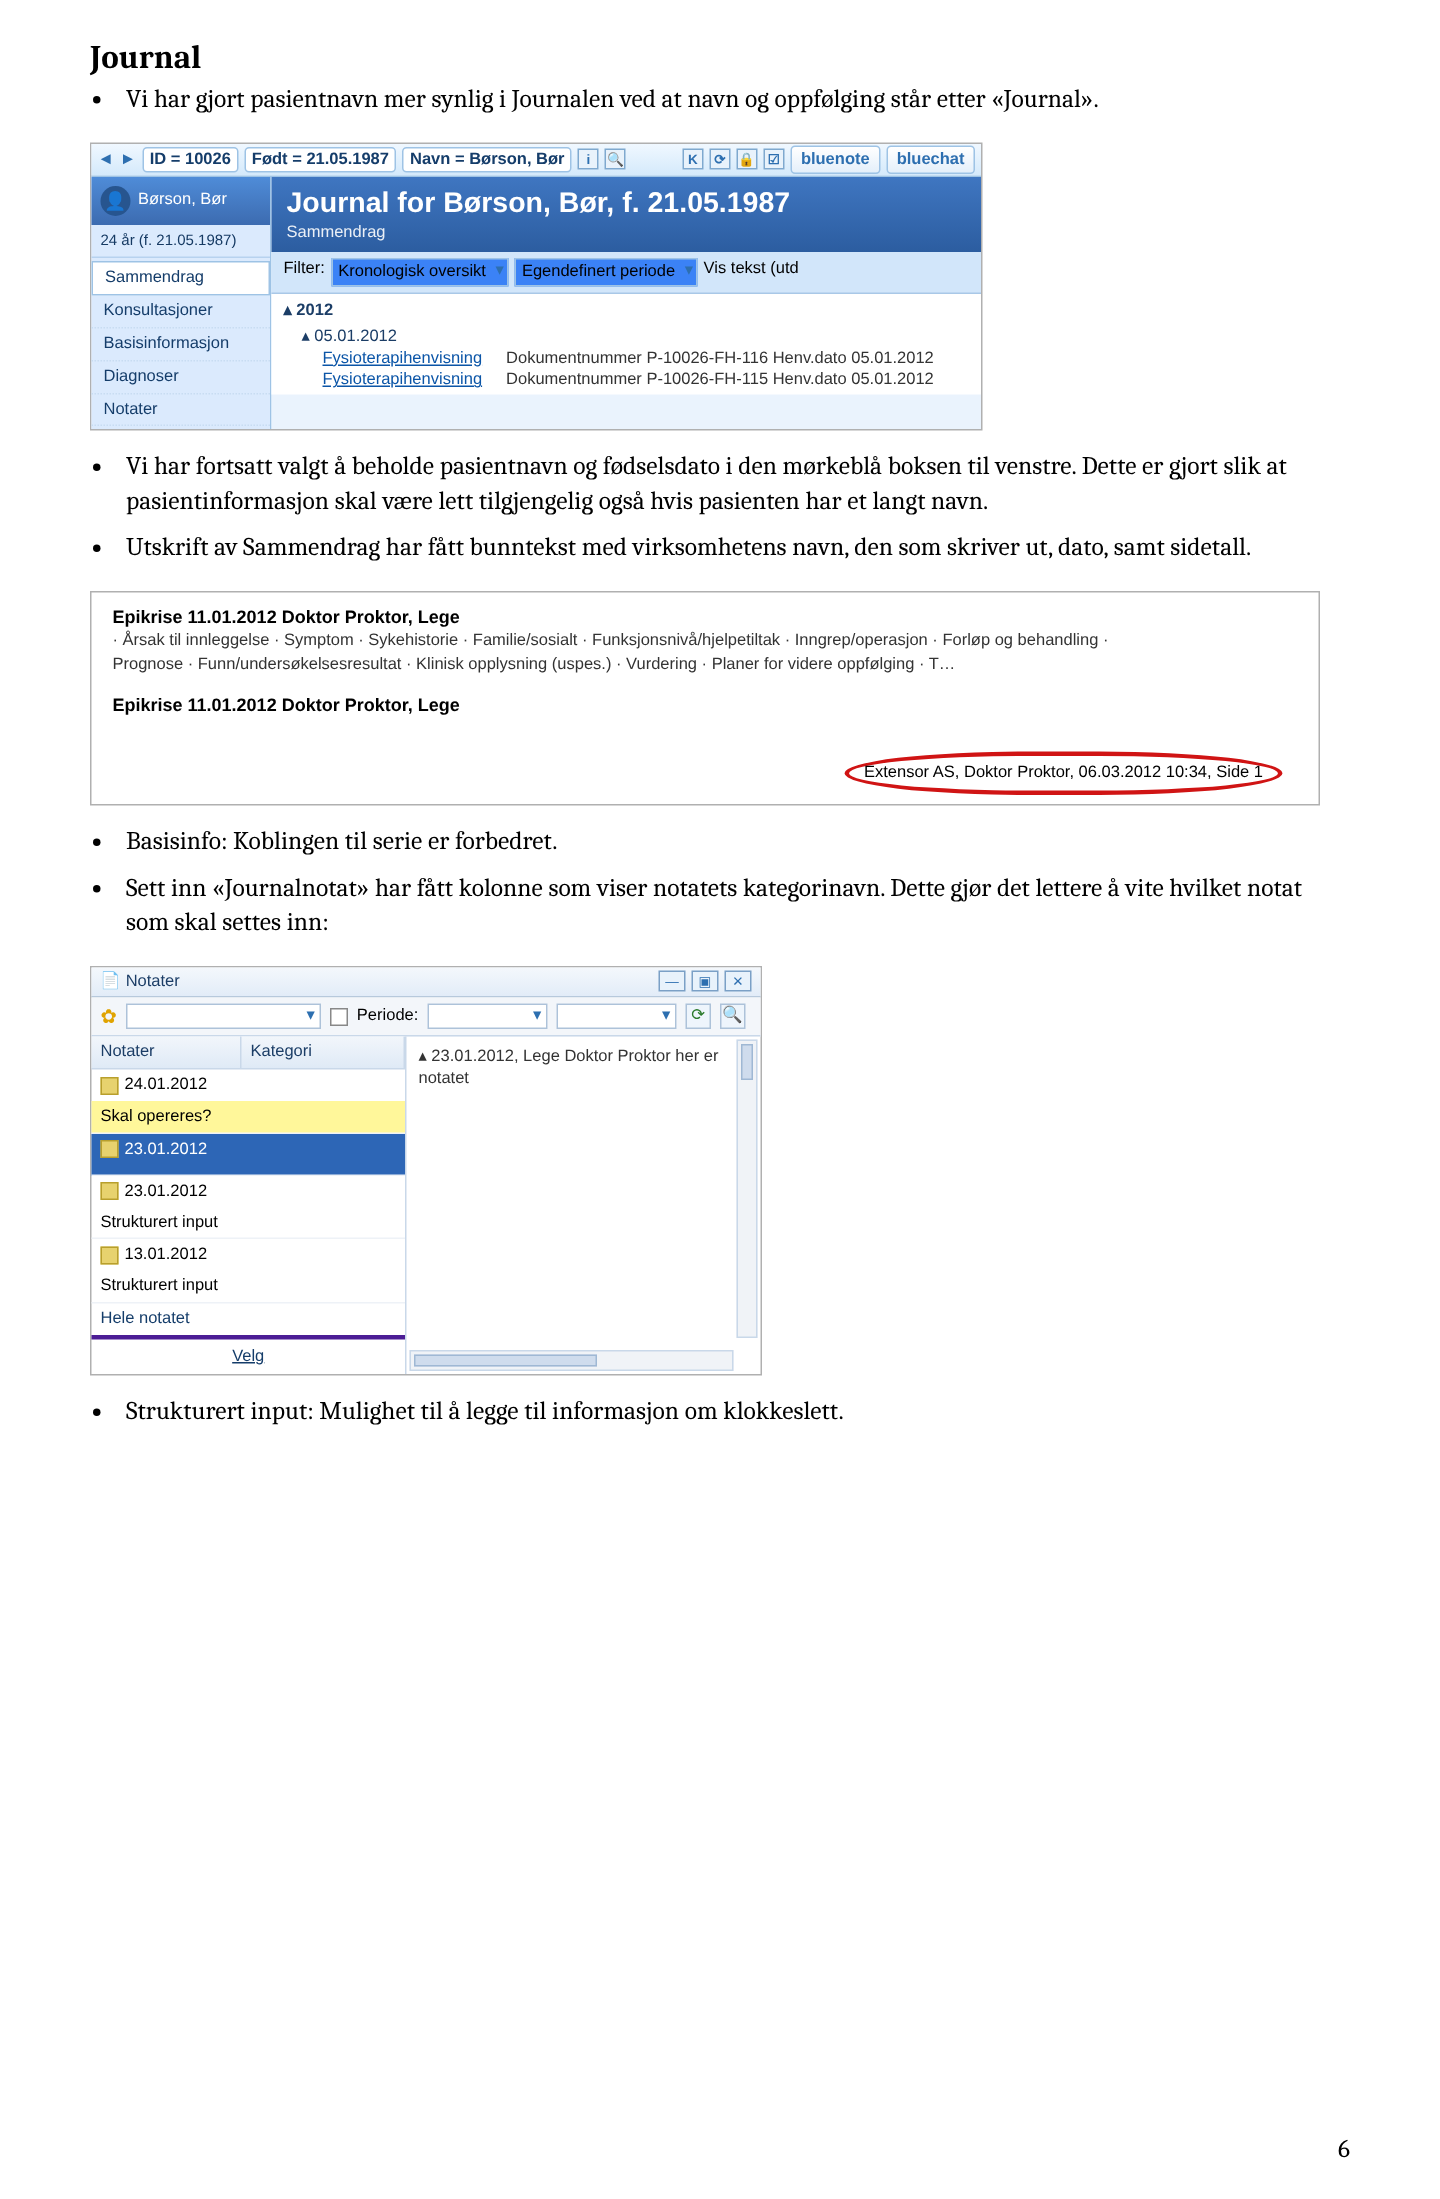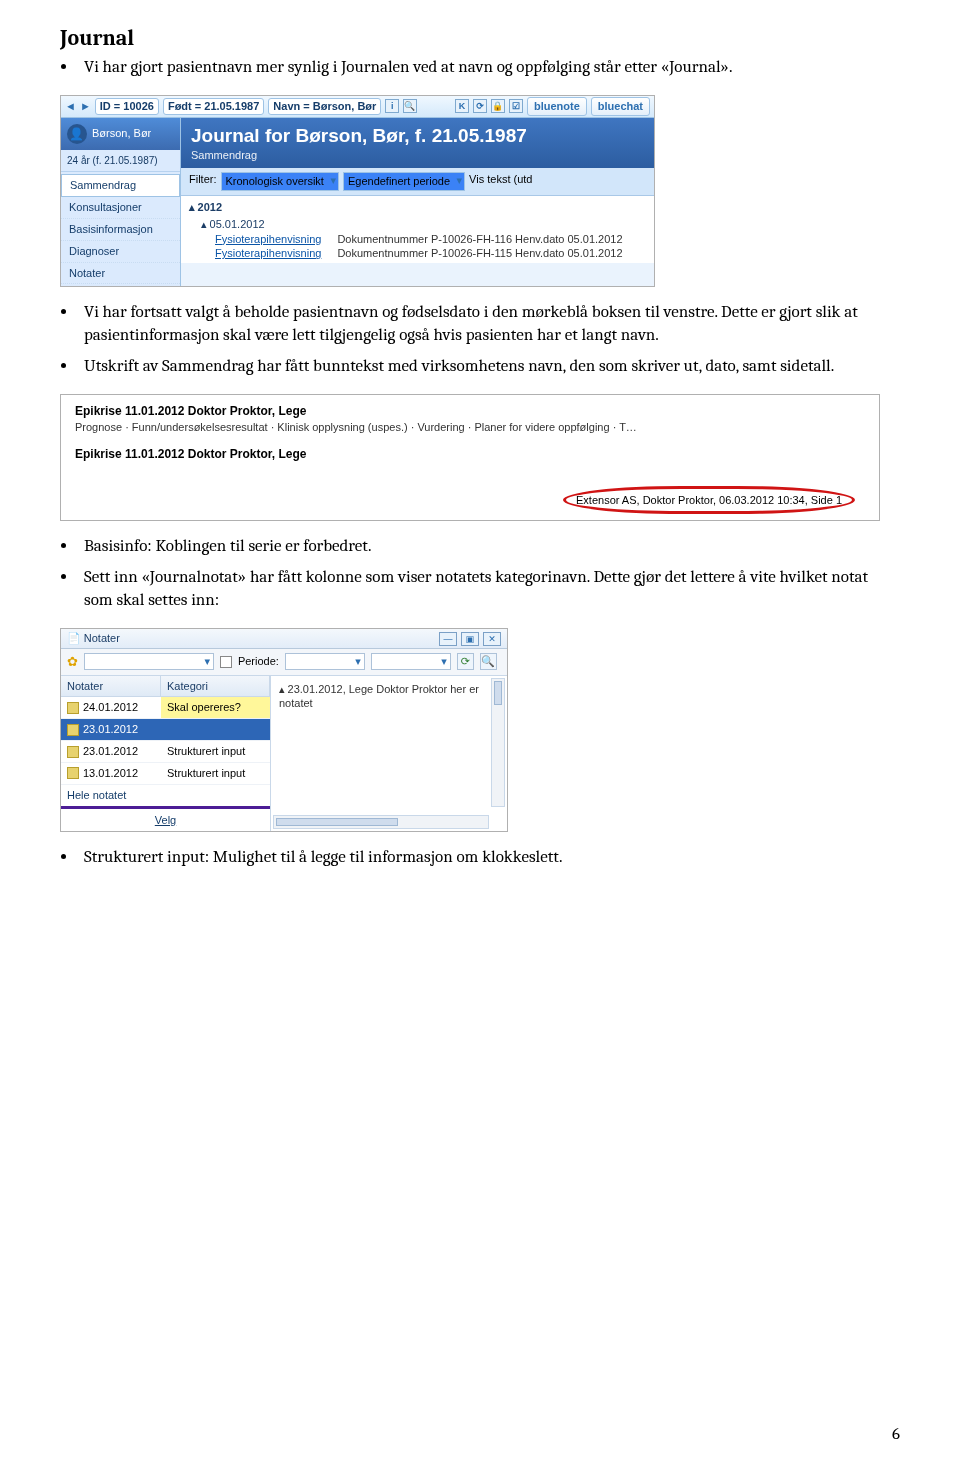--- a/index.html
+++ b/index.html
@@ -146,21 +146,21 @@
   .ss3-body { display:flex; }
   .ss3-left { width:210px; border-right:1px solid #c9d8e9; }
   .ss3-left .th {
     display:flex; background:linear-gradient(#f2f6fb,#dfeaf6);
     border-bottom:1px solid #c9d8e9; font-weight:400; color:#1b3d66;
   }
   .ss3-left .th div { padding:3px 6px; border-right:1px solid #c9d8e9; }
   .ss3-left .th .c1 { width:100px; }
   .ss3-left .th .c2 { flex:1; }
   .ss3-left .tr {
-    display:flex; border-bottom:1px solid #eef2f7;
+    display:flex; border-bottom:1px solid #eef2f7;flex-direction:column;
   }
   .ss3-left .tr .c1 { width:100px; padding:3px 6px; display:flex; gap:4px; align-items:center; }
   .ss3-left .tr .c2 { flex:1; padding:3px 6px; }
   .ss3-left .tr .ic { width:12px; height:12px; background:#e7d26e; border:1px solid #b89f2d; }
   .ss3-left .tr.sel { background:#2d66b6; color:#fff; }
   .ss3-left .tr.hl .c2 { background:#fff79a; }
   .ss3-left .velg { text-align:center; padding:4px 0; border-top:3px solid #4c1d95; text-decoration:underline; color:#153d6a;}
   .ss3-left .morew { padding:3px 6px; color:#153d6a; }
   .ss3-right { flex:1; padding:6px 8px; color:#333; position:relative; }
   .ss3-right .vscroll {
@@ -249,20 +249,21 @@
   </div>
 </div>
 
 <ul class="doc-list">
   <li>Vi har fortsatt valgt å beholde pasientnavn og fødselsdato i den mørkeblå boksen til venstre. Dette er gjort slik at pasientinformasjon skal være lett tilgjengelig også hvis pasienten har et langt navn.</li>
   <li>Utskrift av Sammendrag har fått bunntekst med virksomhetens navn, den som skriver ut, dato, samt sidetall.</li>
 </ul>
 
 <div class="screenshot ss2">
   <div class="hdr">Epikrise  11.01.2012 Doktor Proktor, Lege</div>
+  <div class="line">· Årsak til innleggelse · Symptom · Sykehistorie · Familie/sosialt · Funksjonsnivå/hjelpetiltak · Inngrep/operasjon · Forløp og behandling ·</div>
   <div class="line">Prognose · Funn/undersøkelsesresultat · Klinisk opplysning (uspes.) · Vurdering · Planer for videre oppfølging · T…</div>
   <div style="height:10px"></div>
   <div class="hdr">Epikrise  11.01.2012 Doktor Proktor, Lege</div>
   <div style="height:28px"></div>
   <div class="circle-wrap">
     <span class="circle">Extensor AS, Doktor Proktor, 06.03.2012 10:34, Side 1</span>
   </div>
 </div>
 
 <ul class="doc-list">

